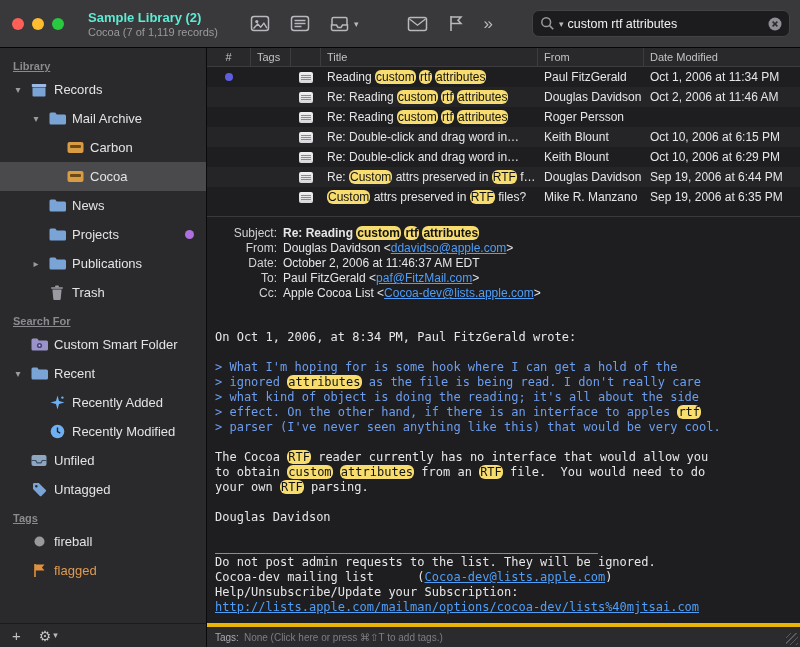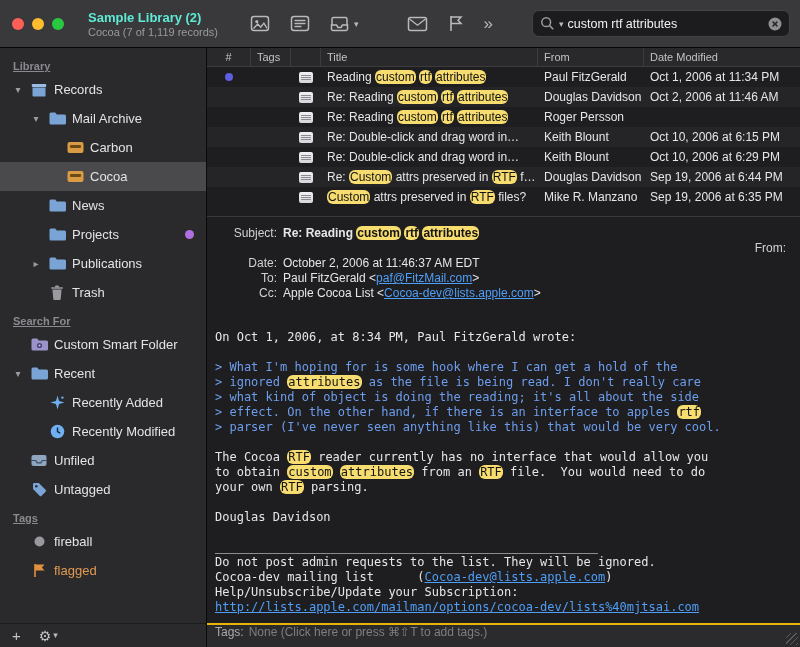--- a/index.html
+++ b/index.html
@@ -76,22 +76,22 @@
   
   .msg-body { flex:1; overflow:hidden; padding:24px 8px 0 8px;
               font-family:"DejaVu Sans Mono",monospace; font-size:12px; line-height:15px; color:#e6e6e8; }
   .bline { white-space:pre-wrap; }
 
   .q { color:#6d9ded; }
   .hl { background:#f7dc6f; color:#141414; padding:0 1px; border-radius:6px; }
   .lk { color:#4f9ef8; text-decoration:underline; }
 
   
-  .tagbar { flex:0 0 24px; background:#2b2b2d; border-top:2px solid #eab308; display:flex; align-items:flex-start;
-            font-size:12px; padding:0 8px; gap:5px; position:relative; }
+  .tagbar { flex:0 0 24px; background:#2b2b2d; border-top:4px solid #eab308; display:flex; align-items:center;
+            font-size:10px; padding:0 8px; gap:5px; position:relative; }
   .tagbar .tb-label { color:#a9a9ae; }
   .tagbar .tb-value { color:#7e7e83; white-space:nowrap; overflow:hidden; }
   .grip { position:absolute; right:2px; bottom:2px; width:12px; height:12px;
           background:repeating-linear-gradient(135deg, transparent 0 3px, #5a5a5e 3px 4px); }
 
   svg { display:block; }
 </style>
 </head>
 <body>
 
@@ -438,20 +438,21 @@
 
       <div class="list-filler"></div>
 
       <div class="msg-headers">
         <div class="mh-row">
           <div class="mh-label">Subject:</div>
           <div class="mh-value subject"><span>Re: Reading </span><span class="hl">custom</span><span> </span><span class="hl">rtf</span><span> </span><span class="hl">attributes</span></div>
         </div>
         <div class="mh-row">
           <div class="mh-label">From:</div>
+          <div class="mh-value"><span>Douglas Davidson &lt;</span><span class="lk">ddavidso@apple.com</span><span>&gt;</span></div>
         </div>
         <div class="mh-row">
           <div class="mh-label">Date:</div>
           <div class="mh-value">October 2, 2006 at 11:46:37 AM EDT</div>
         </div>
         <div class="mh-row">
           <div class="mh-label">To:</div>
           <div class="mh-value"><span>Paul FitzGerald &lt;</span><span class="lk">paf@FitzMail.com</span><span>&gt;</span></div>
         </div>
         <div class="mh-row">

